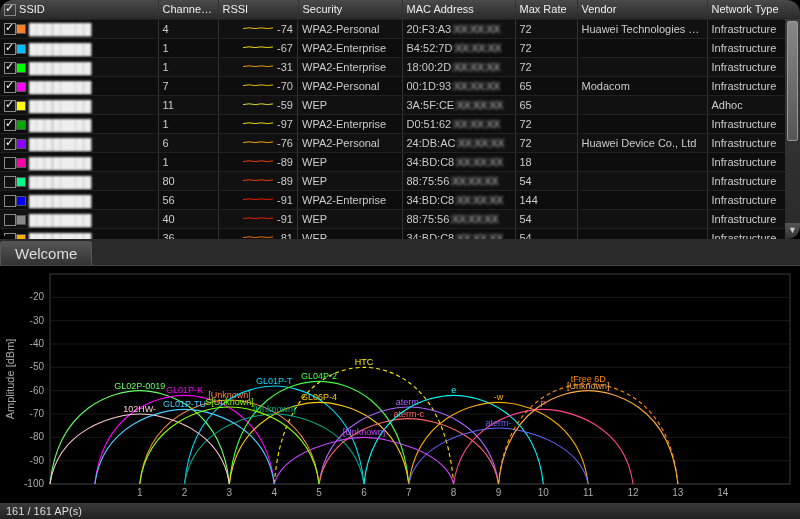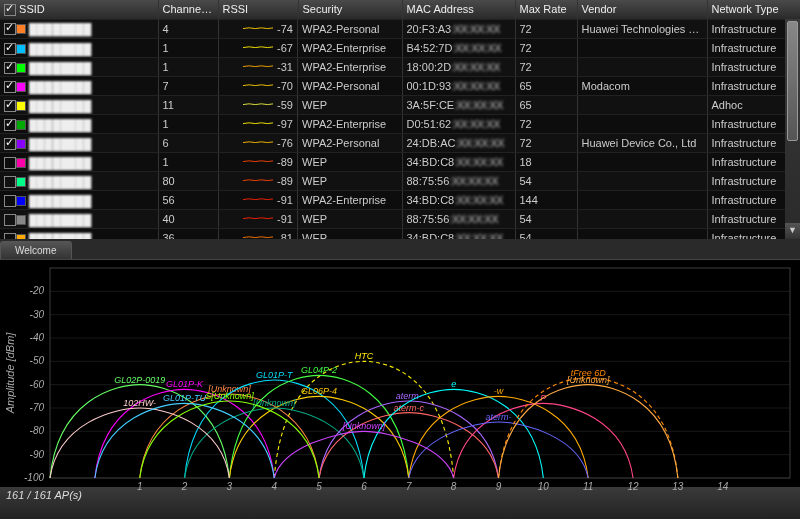--- a/index.html
+++ b/index.html
@@ -1,19 +1,19 @@
 <!DOCTYPE html>
 <html><head>
 <meta charset="utf-8">
 <style>
   * { box-sizing: border-box; margin: 0; padding: 0; }
   html, body { width: 800px; height: 519px; background: #000; color: #ccc; font-family: "Segoe UI", Tahoma, sans-serif; font-size: 11px; overflow: hidden; }
   .app { display: flex; flex-direction: column; width: 800px; height: 519px; }
   
-  .table-wrap { height: 239px; overflow: hidden; position: relative; }
+  .table-wrap { height: 239px; overflow: hidden; position: relative; border-radius: 13px; }
   table { width: 100%; border-collapse: collapse; table-layout: fixed; }
   th, td { padding: 2px 4px; border-right: 1px solid #333; border-bottom: 1px solid #222; white-space: nowrap; overflow: hidden; text-overflow: ellipsis; vertical-align: middle; height: 19px; }
   thead th { background: linear-gradient(#4a4a4a,#2a2a2a); color: #eee; font-weight: normal; text-align: left; position: sticky; top: 0; }
   tbody tr { background: #111; }
   tbody tr:nth-child(even){ background:#0d0d0d;}
   .chk { width: 12px; height: 12px; border: 1px solid #888; display:inline-block; vertical-align:middle; position:relative;}
   .chk.checked::after{content:"✓"; position:absolute; top:-3px; left:0; color:#fff; font-size:11px;}
   .swatch{ width:10px; height:10px; display:inline-block; border:1px solid #555; margin-right:3px; vertical-align:middle;}
   .ssid-text{ display:inline-block; vertical-align:middle; filter: blur(1.2px); color:#eee;}
   .rssi-cell{ display:flex; align-items:center;padding-left:24px;}
@@ -21,27 +21,27 @@
   .spark svg{ position:absolute; inset:0;}
   .mac-text{ display:inline-block;}
   .mac-text .blur{ filter:blur(1.8px); display:inline-block; letter-spacing:-0.5px;}
   .sort-asc::after{content:" ▲"; font-size:8px; color:#aaa;}
   .scroll-track{ position:absolute; right:0; top:19px; bottom:0; width:15px; background:linear-gradient(#3a3a3a,#2a2a2a);}
   .scroll-thumb{ position:absolute; left:2px; right:2px; top:2px; height:120px; background:linear-gradient(#888,#555); border:1px solid #999; border-radius:2px;}
   .scroll-btn{ position:absolute; left:0; right:0; height:16px; background:linear-gradient(#555,#333); color:#ccc; text-align:center; line-height:14px; font-size:9px;}
   .scroll-dn{ bottom:0;}
   
   .tabs{ display:flex; background:#2a2a2a; border-bottom:1px solid #444; padding-top:2px;}
-  .tab{ padding:3px 14px; background:linear-gradient(#555,#333); border:1px solid #555; border-bottom:none; margin-right:2px; color:#ddd; border-radius:3px 3px 0 0; font-size:10px;}
+  .tab{ padding:3px 14px; background:linear-gradient(#555,#333); border:1px solid #555; border-bottom:none; margin-right:2px; color:#ddd; border-radius:3px 3px 0 0; font-size:15px;}
   .tab.active{ background:linear-gradient(#777,#444); color:#fff;}
   
-  .chart-wrap{ flex:1; background:#000; position:relative;font-style:italic;}
+  .chart-wrap{ flex:1; background:#000; position:relative;}
   .chart-wrap svg{ position:absolute; inset:0;}
   
-  .status{ height:32px; background:linear-gradient(#3a3a3a,#222); color:#ddd; padding:2px 6px; font-size:11px;font-style:italic;}
+  .status{ height:16px; background:linear-gradient(#3a3a3a,#222); color:#ddd; padding:2px 6px; font-size:11px;}
 </style>
 </head>
 <body>
 
 <div class="app">
   <div class="table-wrap">
     <table>
       <colgroup>
         <col style="width:158px">
           <col style="width:60px">

